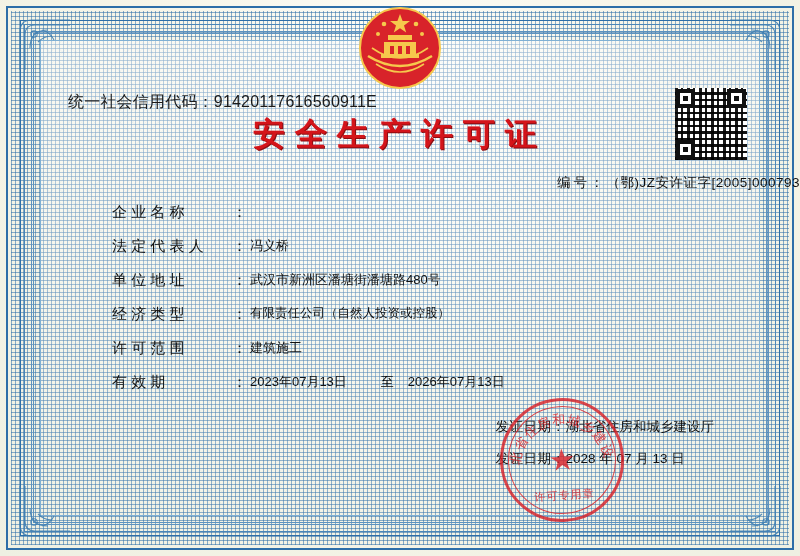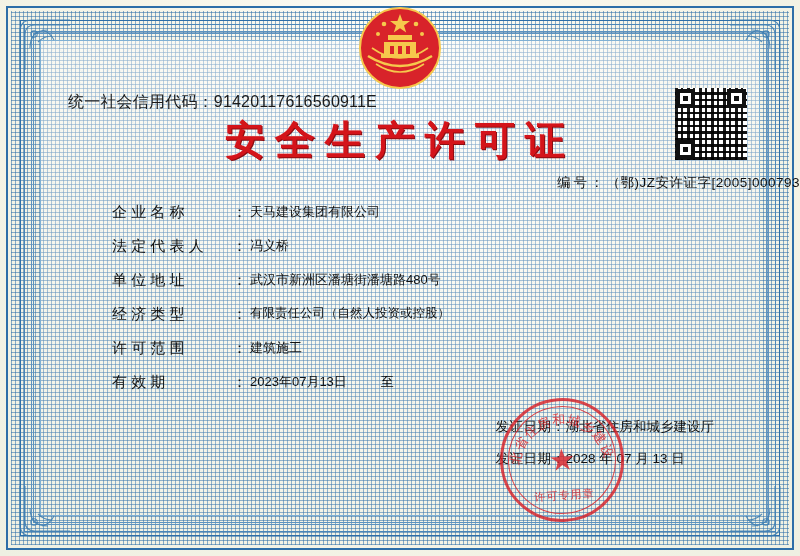--- a/index.html
+++ b/index.html
@@ -126,21 +126,21 @@
     letter-spacing: 0.2px;
     white-space: nowrap;
   }
   .title {
     position: absolute;
     left: 0; right: 0;
     top: 113px;
     text-align: center;
     font-family: Liberation Sans, sans-serif;
     font-weight: bold;
-    font-size: 40px;
+    font-size: 32px;
     letter-spacing: 10px;
     color: #d4141a;
     text-shadow: 1px 1px 0 #8a0d11, 0 0 1px #f3a0a2;
   }
   .serial {
     position: absolute;
     left: 0; right: 0;
     top: 174px;
     text-align: right;
     font-size: 13.5px;
@@ -362,21 +362,20 @@
 
   <div class="serial">
     <span class="lab">编号：</span><span>（鄂)JZ安许证字[2005]000793</span>
   </div>
 
   <div class="fields">
 
     <div class="row">
       <div class="label">企 业 名 称</div>
       <div class="colon">：</div>
-      <div class="value">天马建设集团有限公司</div>
     </div>
 
     <div class="row">
       <div class="label">法 定 代 表 人</div>
       <div class="colon">：</div>
       <div class="value">冯义桥</div>
     </div>
 
     <div class="row">
       <div class="label">单 位 地 址</div>
@@ -394,20 +393,21 @@
       <div class="label">许 可 范 围</div>
       <div class="colon">：</div>
       <div class="value">建筑施工</div>
     </div>
 
     <div class="row">
       <div class="label">有 效 期</div>
       <div class="colon">：</div>
       <div class="value">2023年07月13日</div>
       <div class="valid-to">至</div>
+      <div class="value">2026年07月13日</div>
     </div>
 
   </div>
 
   <div class="issuer">
     <div class="line">
       <span class="ilab">发证日期：</span><span>湖北省住房和城乡建设厅</span>
     </div>
     <div class="line">
       <span class="ilab">发证日期：</span><span>2028 年 07 月 13 日</span>

